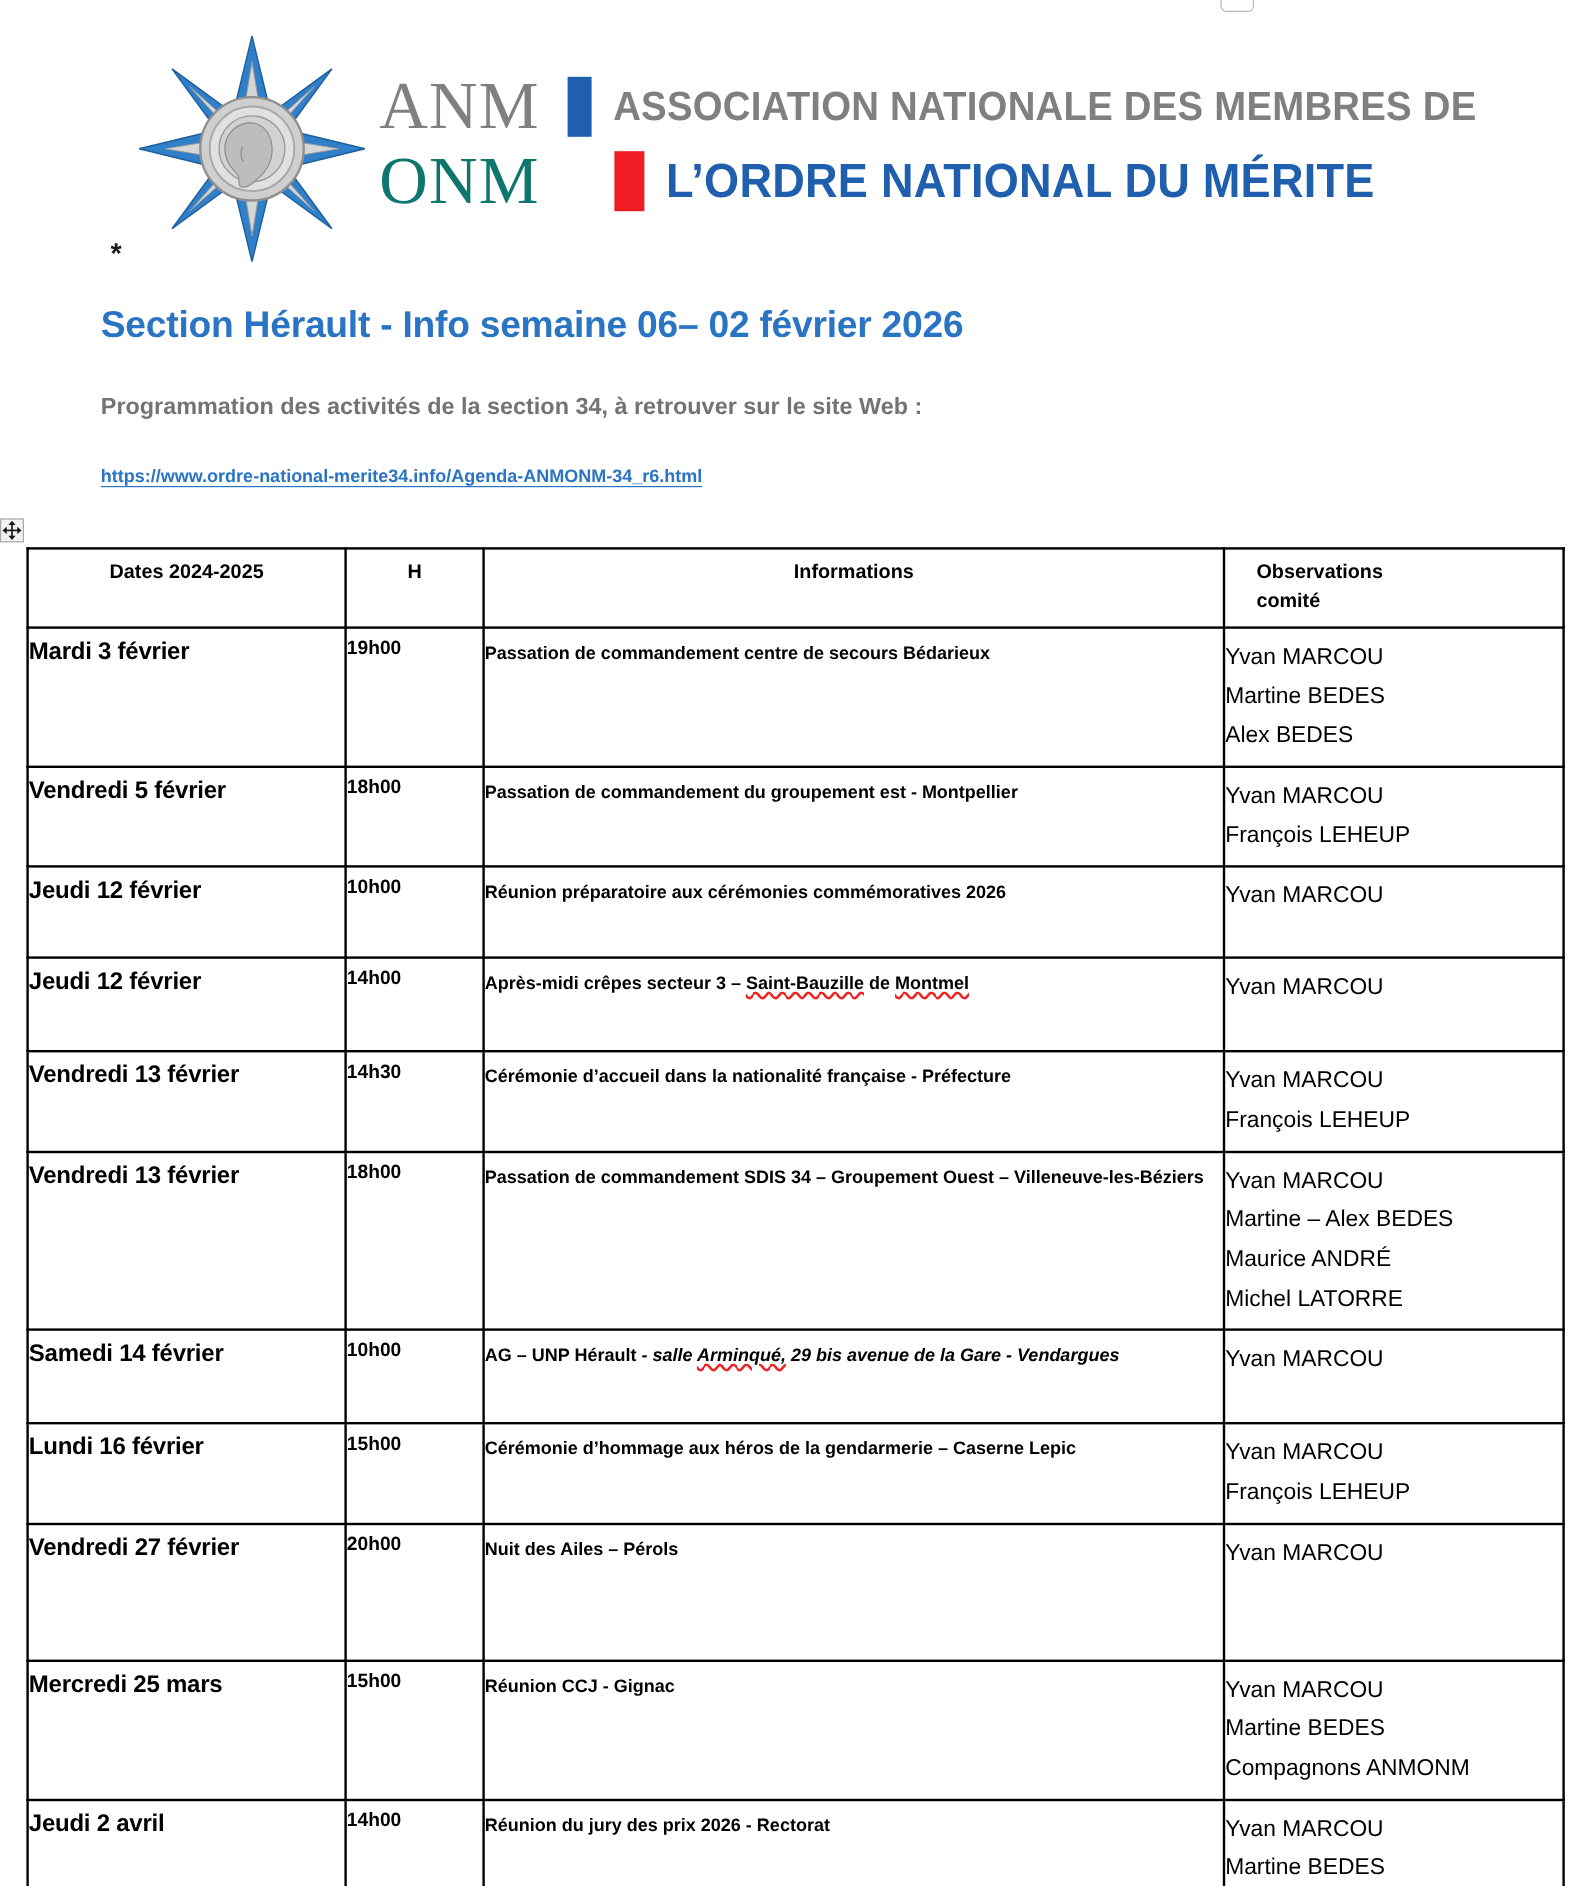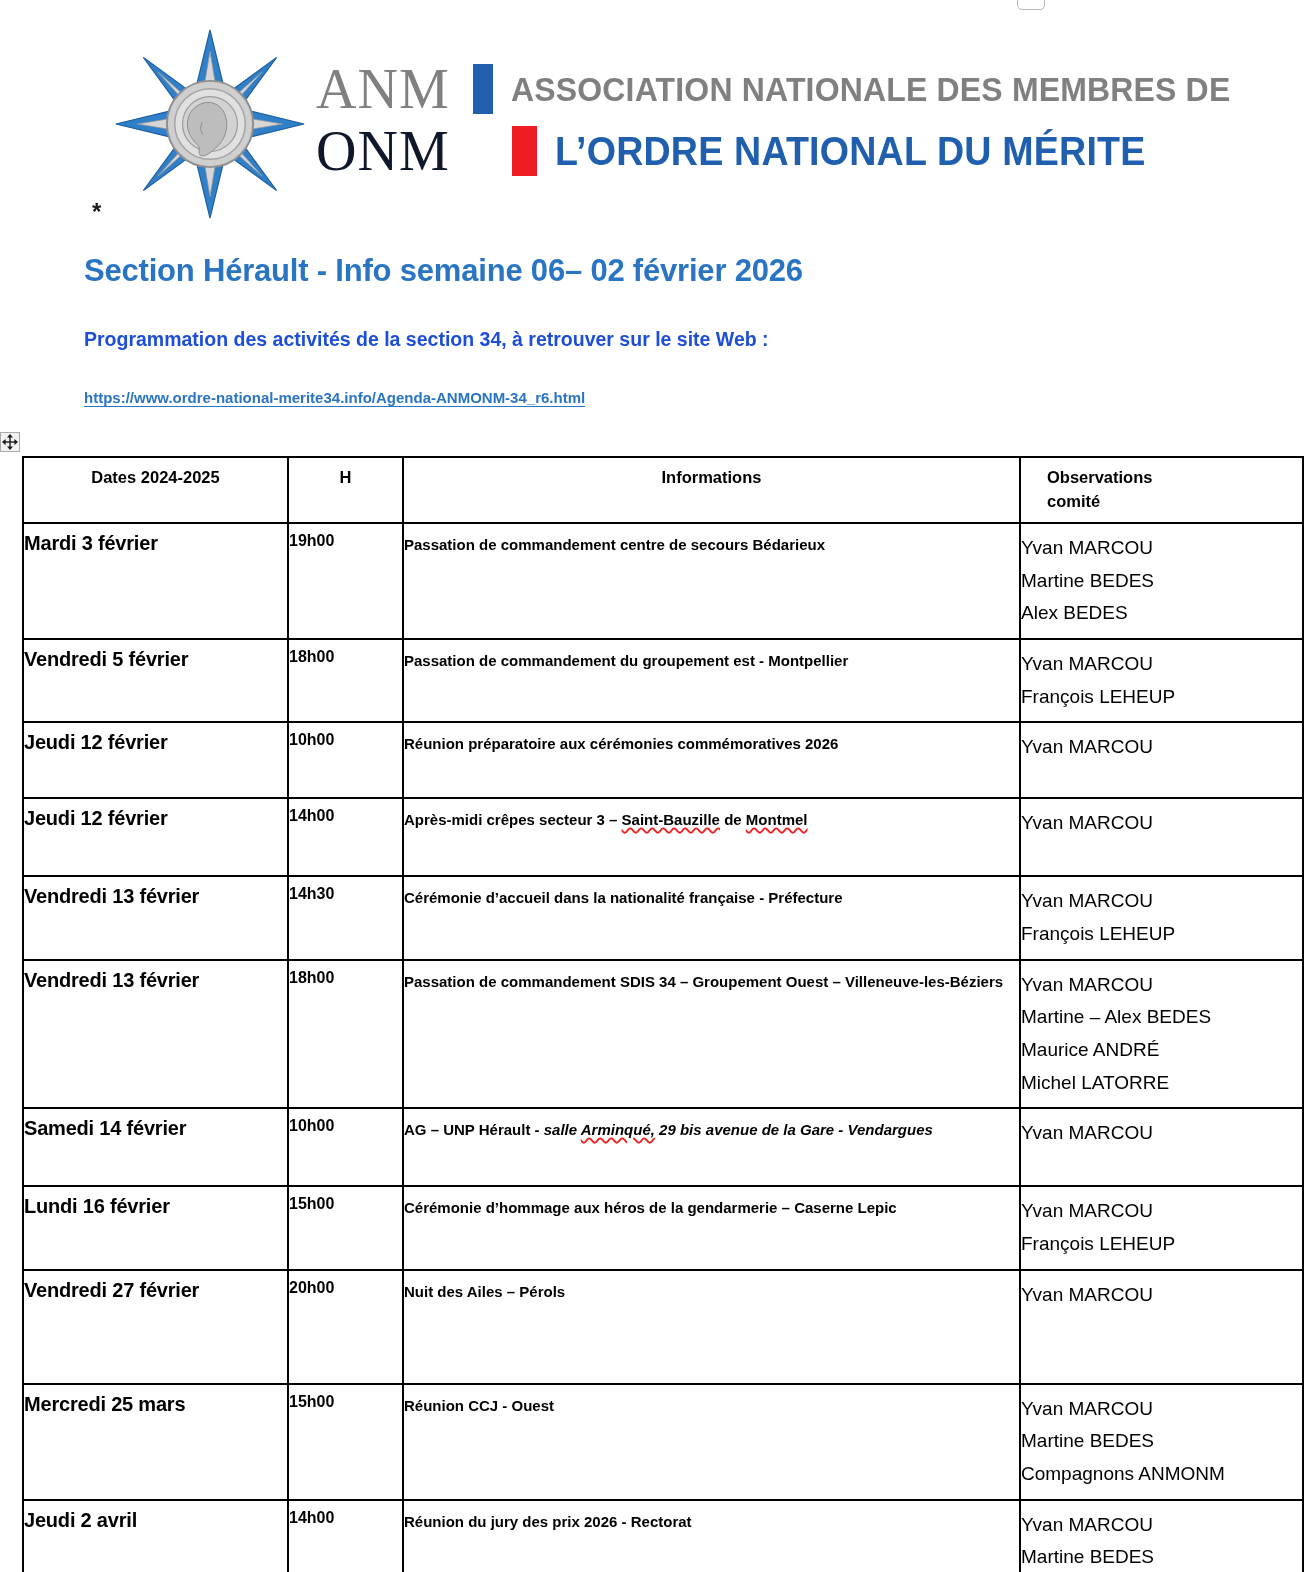--- a/index.html
+++ b/index.html
@@ -62,21 +62,21 @@
   }
   .logo-abbr {
     font-family: "Liberation Serif", serif;
     font-size: 56px;
     font-weight: 400;
     letter-spacing: 1px;
     line-height: 1;
     width: 196px;
   }
   .logo-abbr.anm { color: #808080; }
-  .logo-abbr.onm { color: #0f172a; }
+  .logo-abbr.onm { color: #0f766e; }
   .bar {
     width: 25px;
     height: 50px;
     margin-right: 18px;
   }
   .bar.blue { background: #1f5fae; }
   .bar.red  { background: #ee1c25; }
   .logo-long {
     font-family: "Liberation Sans", sans-serif;
     font-weight: 700;
@@ -106,21 +106,21 @@
     font-size: 31px;
     font-weight: 700;
     color: #2a74c4;
     line-height: 1.25;
     letter-spacing: -0.2px;
   }
   .subtitle {
     margin: 36px 0 0 84px;
     font-size: 19.5px;
     font-weight: 700;
-    color: #1d4ed8;
+    color: #737373;
     line-height: 1.3;
   }
   .doc-link {
     margin: 37px 0 0 84px;
     font-size: 15px;
     font-weight: 700;
     color: #2a74c4;
     text-decoration: underline;
     text-underline-offset: 3px;
     display: inline-block;
@@ -386,21 +386,21 @@
           <td class="date">Vendredi 27 février</td>
           <td class="hour">20h00</td>
           <td class="info">Nuit des Ailes – Pérols</td>
           <td class="obs">
             <div>Yvan MARCOU</div>
           </td>
         </tr>
         <tr style="height: 70px;">
           <td class="date">Mercredi 25 mars</td>
           <td class="hour">15h00</td>
-          <td class="info">Réunion CCJ - Ouest</td>
+          <td class="info">Réunion CCJ - Gignac</td>
           <td class="obs">
             <div>Yvan MARCOU</div>
             <div>Martine BEDES</div>
             <div>Compagnons ANMONM</div>
           </td>
         </tr>
         <tr style="height: 96px;">
           <td class="date">Jeudi 2 avril</td>
           <td class="hour">14h00</td>
           <td class="info">Réunion du jury des prix 2026 - Rectorat</td>

